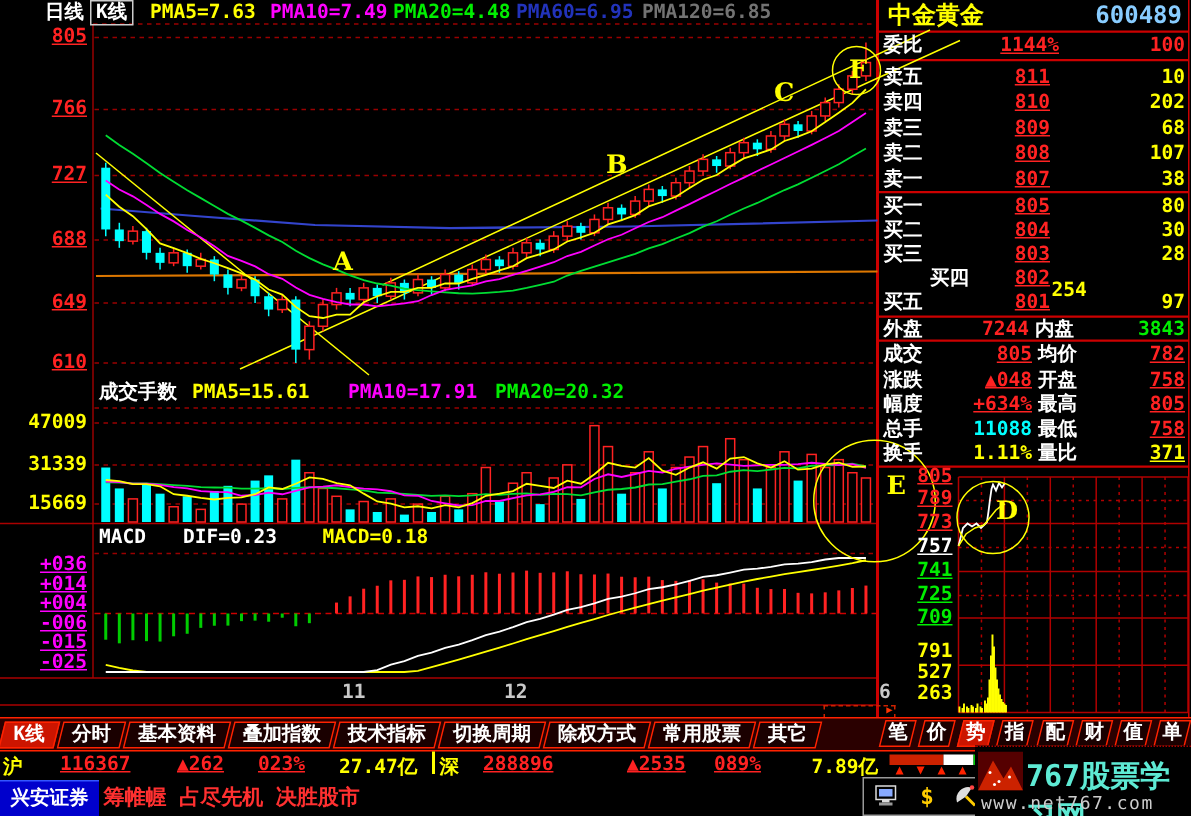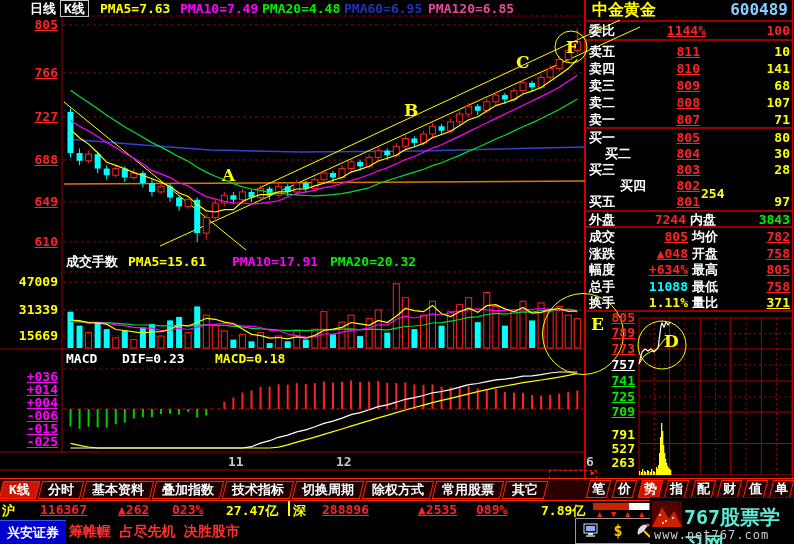--- a/index.html
+++ b/index.html
@@ -473,21 +473,21 @@
     <div id="logo-url">www.net767.com</div>
   </div>
 
   <div id="broker">兴安证券</div>
   <div id="marquee">筹帷幄 占尽先机 决胜股市</div>
 
 <div class="lbl txt " style="left: 100px; top: 1px; color: rgb(255, 255, 0);">PMA5=7.63</div>
     <div class="lbl txt " style="left: 180px; top: 1px; color: rgb(255, 0, 255);">PMA10=7.49</div>
     <div class="lbl txt " style="left: 262px; top: 1px; color: rgb(0, 238, 0);">PMA20=4.48</div>
     <div class="lbl txt " style="left: 344px; top: 1px; color: rgb(34, 51, 187);">PMA60=6.95</div>
-    <div class="lbl txt " style="left: 428px; top: 1px; color: #ec4899;">PMA120=6.85</div>
+    <div class="lbl txt " style="left: 428px; top: 1px; color: #737373;">PMA120=6.85</div>
     <div class="lbl txt " style="left: 128px; top: 254px; color: rgb(255, 255, 0);">PMA5=15.61</div>
     <div class="lbl txt " style="left: 232px; top: 254px; color: rgb(255, 0, 255);">PMA10=17.91</div>
     <div class="lbl txt " style="left: 330px; top: 254px; color: rgb(0, 238, 0);">PMA20=20.32</div>
     <div class="lbl txt red u" style="left: 16px; top: 17px; width: 42px; text-align: right;">805</div>
     <div class="lbl txt red u" style="left: 16px; top: 65px; width: 42px; text-align: right;">766</div>
     <div class="lbl txt red u" style="left: 16px; top: 109px; width: 42px; text-align: right;">727</div>
     <div class="lbl txt red u" style="left: 16px; top: 152px; width: 42px; text-align: right;">688</div>
     <div class="lbl txt red u" style="left: 16px; top: 194px; width: 42px; text-align: right;">649</div>
     <div class="lbl txt red u" style="left: 16px; top: 234px; width: 42px; text-align: right;">610</div>
     <div class="lbl txt yellow" style="left: 14px; top: 274px; width: 44px; text-align: right;">47009</div>
@@ -516,34 +516,34 @@
     <div class="ann" style="left: 404px; top: 100px;">B</div>
     <div class="ann" style="left: 516px; top: 52px;">C</div>
     <div class="ann" style="left: 566px; top: 37px;">F</div>
     <div class="ann" style="left: 591px; top: 314px;">E</div>
     <div class="ann" style="left: 664px; top: 331px;">D</div>
     <div class="lbl txt white" style="left: 589px; top: 44px;">卖五</div>
     <div class="lbl txt red u" style="left: 620px; top: 44px; width: 80px; text-align: right;">811</div>
     <div class="lbl txt yellow" style="left: 716px; top: 44px; width: 74px; text-align: right;">10</div>
     <div class="lbl txt white" style="left: 589px; top: 61px;">卖四</div>
     <div class="lbl txt red u" style="left: 620px; top: 61px; width: 80px; text-align: right;">810</div>
-    <div class="lbl txt yellow" style="left: 716px; top: 61px; width: 74px; text-align: right;">141</div>
+    <div class="lbl txt yellow" style="left: 716px; top: 61px; width: 74px; text-align: right;">202</div>
     <div class="lbl txt white" style="left: 589px; top: 78px;">卖三</div>
     <div class="lbl txt red u" style="left: 620px; top: 78px; width: 80px; text-align: right;">809</div>
     <div class="lbl txt yellow" style="left: 716px; top: 78px; width: 74px; text-align: right;">68</div>
     <div class="lbl txt white" style="left: 589px; top: 95px;">卖二</div>
     <div class="lbl txt red u" style="left: 620px; top: 95px; width: 80px; text-align: right;">808</div>
     <div class="lbl txt yellow" style="left: 716px; top: 95px; width: 74px; text-align: right;">107</div>
     <div class="lbl txt white" style="left: 589px; top: 112px;">卖一</div>
     <div class="lbl txt red u" style="left: 620px; top: 112px; width: 80px; text-align: right;">807</div>
-    <div class="lbl txt yellow" style="left: 716px; top: 112px; width: 74px; text-align: right;">71</div>
+    <div class="lbl txt yellow" style="left: 716px; top: 112px; width: 74px; text-align: right;">38</div>
     <div class="lbl txt white" style="left: 589px; top: 130px;">买一</div>
     <div class="lbl txt red u" style="left: 620px; top: 130px; width: 80px; text-align: right;">805</div>
     <div class="lbl txt yellow" style="left: 716px; top: 130px; width: 74px; text-align: right;">80</div>
-    <div class="lbl txt white" style="left: 589px; top: 146px; margin-left: 16px;">买二</div>
+    <div class="lbl txt white" style="left: 589px; top: 146px;">买二</div>
     <div class="lbl txt red u" style="left: 620px; top: 146px; width: 80px; text-align: right;">804</div>
     <div class="lbl txt yellow" style="left: 716px; top: 146px; width: 74px; text-align: right;">30</div>
     <div class="lbl txt white" style="left: 589px; top: 162px;">买三</div>
     <div class="lbl txt red u" style="left: 620px; top: 162px; width: 80px; text-align: right;">803</div>
     <div class="lbl txt yellow" style="left: 716px; top: 162px; width: 74px; text-align: right;">28</div>
     <div class="lbl txt white" style="left: 620px; top: 178px;">买四</div>
     <div class="lbl txt red u" style="left: 620px; top: 178px; width: 80px; text-align: right;">802</div>
     <div class="lbl txt yellow" style="left: 701px; top: 178px; width: 74px;  margin-top: 8px;">254</div>
     <div class="lbl txt white" style="left: 589px; top: 194px;">买五</div>
     <div class="lbl txt red u" style="left: 620px; top: 194px; width: 80px; text-align: right;">801</div>

